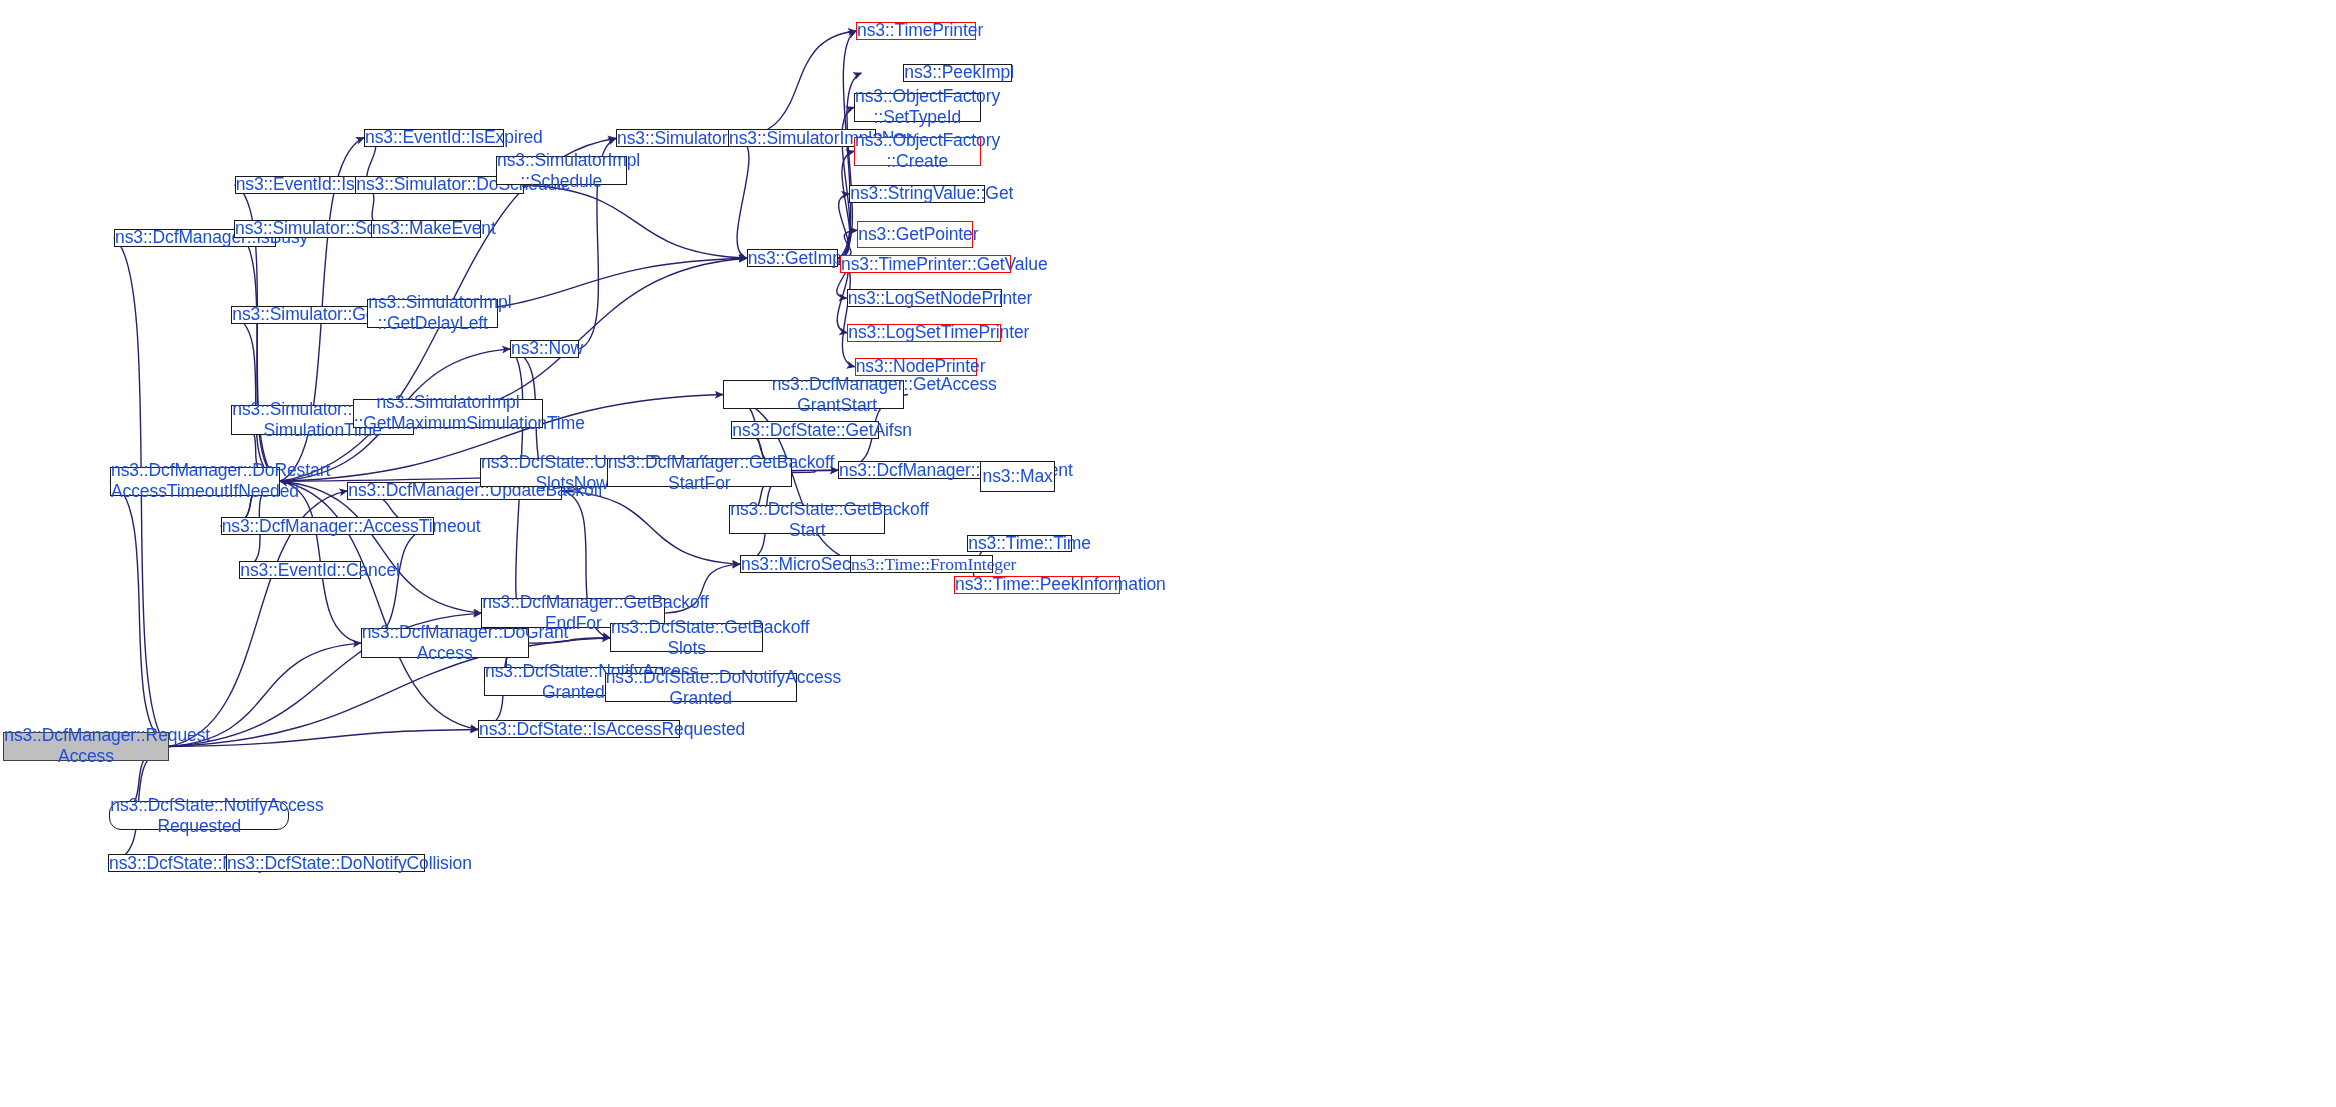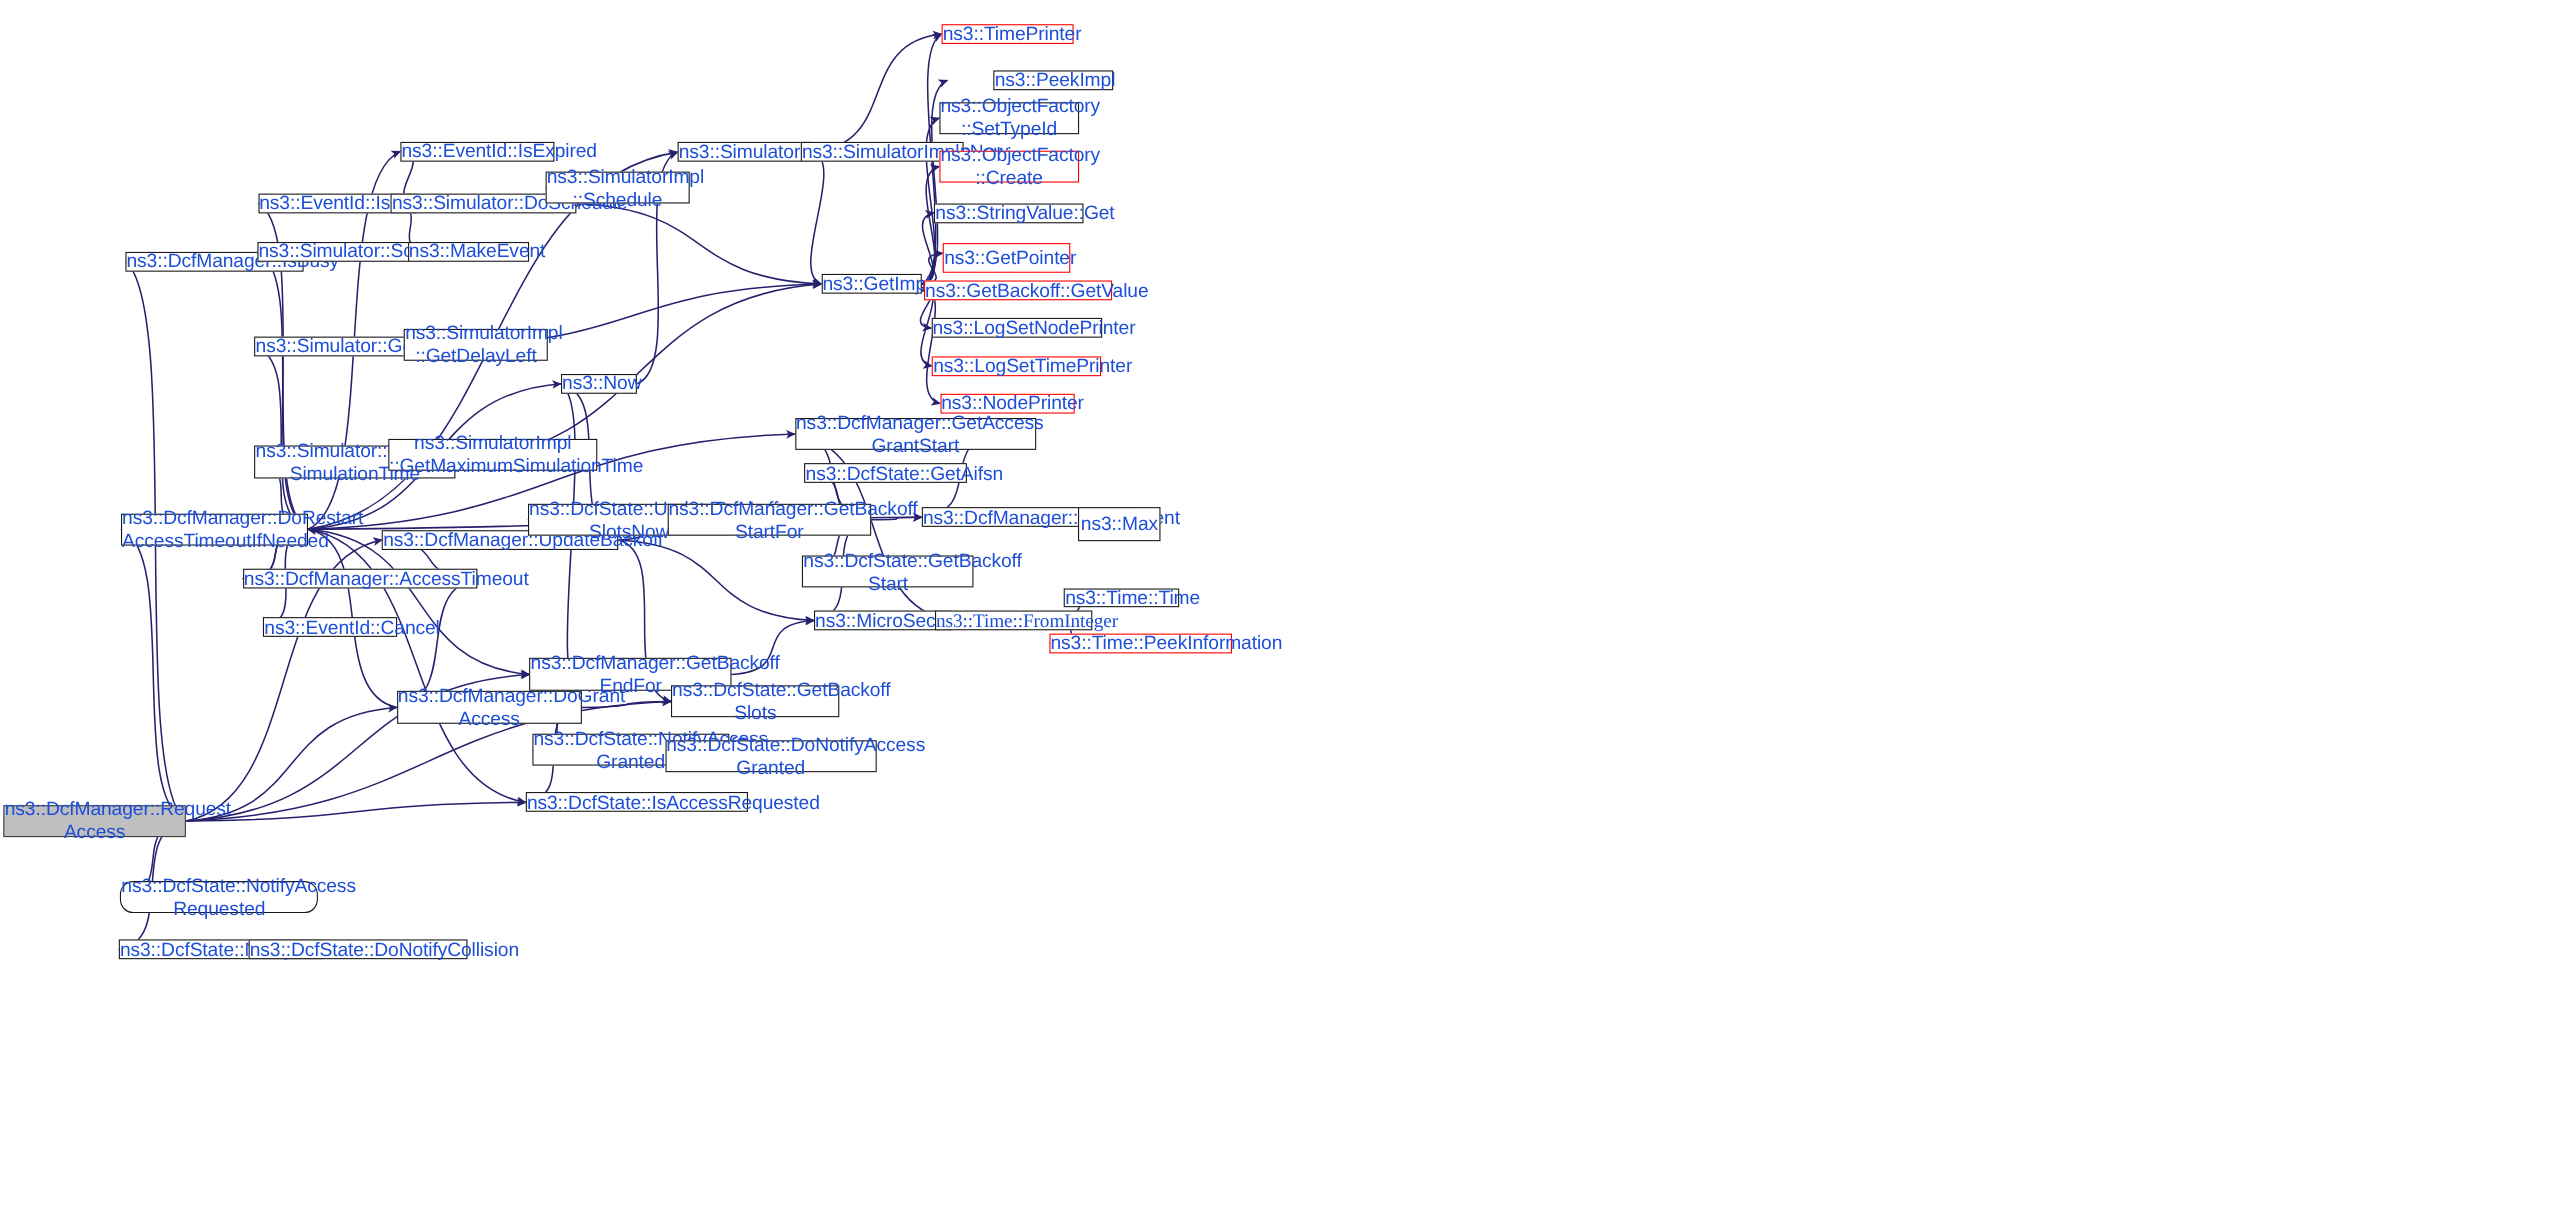--- a/index.html
+++ b/index.html
@@ -143,21 +143,21 @@
 ::GetMaximumSimulationTime</span></div>
       <div class="node" style="left: 616px; top: 129.294px; width: 123.333px; height: 17.9946px;"><span>ns3::Simulator::Now</span></div>
       <div class="node" style="left: 728px; top: 129.294px; width: 148px; height: 17.9946px;"><span>ns3::SimulatorImpl::Now</span></div>
       <div class="node" style="left: 746.667px; top: 249.258px; width: 91.3333px; height: 17.9946px;"><span>ns3::GetImpl</span></div>
       <div class="node" style="left: 510px; top: 339.898px; width: 69.3333px; height: 17.9946px;"><span>ns3::Now</span></div>
       <div class="node" style="left: 347.333px; top: 481.855px; width: 214.667px; height: 17.9946px;"><span>ns3::DcfManager::UpdateBackoff</span></div>
       <div class="node" style="left: 480px; top: 457.862px; width: 184px; height: 29.3245px;"><span>ns3::DcfState::UpdateBackoff
 SlotsNow</span></div>
       <div class="node" style="left: 606.667px; top: 457.862px; width: 185.333px; height: 29.3245px;"><span>ns3::DcfManager::GetBackoff
 StartFor</span></div>
-      <div class="node" style="left: 722.667px; top: 379.886px; width: 219px; height: 29.3245px;"><span>ns3::DcfManager::GetAccess
+      <div class="node" style="left: 722.667px; top: 379.886px; width: 181px; height: 29.3245px; padding-left: 48px;"><span>ns3::DcfManager::GetAccess
 GrantStart</span></div>
       <div class="node" style="left: 731.333px; top: 421.207px; width: 148px; height: 17.9946px;"><span>ns3::DcfState::GetAifsn</span></div>
       <div class="node" style="left: 729.333px; top: 505.181px; width: 156px; height: 29.3245px;"><span>ns3::DcfState::GetBackoff
 Start</span></div>
       <div class="node" style="left: 740px; top: 555.166px; width: 125.333px; height: 17.9946px;"><span>ns3::MicroSeconds</span></div>
       <div class="node" style="left: 838px; top: 461.194px; width: 193.333px; height: 17.9946px;"><span>ns3::DcfManager::MostRecent</span></div>
       <div class="node" style="left: 980px; top: 461.194px; width: 75.3333px; height: 31px;"><span>ns3::Max</span></div>
       <div class="node" style="left: 850px; top: 555.166px; width: 143.333px; height: 17.9946px; font-family: Liberation Serif, serif;"><span>ns3::Time::FromInteger</span></div>
       <div class="node" style="left: 967.333px; top: 534.506px; width: 104.667px; height: 17.9946px;"><span>ns3::Time::Time</span></div>
       <div class="node red" style="left: 954px; top: 575.827px; width: 166px; height: 17.9946px;"><span>ns3::Time::PeekInformation</span></div>
@@ -177,18 +177,18 @@
       <div class="node" style="left: 108px; top: 854.409px; width: 184.667px; height: 17.9946px;"><span>ns3::DcfState::NotifyCollision</span></div>
       <div class="node" style="left: 226px; top: 854.409px; width: 198.667px; height: 17.9946px;"><span>ns3::DcfState::DoNotifyCollision</span></div>
       <div class="node red" style="left: 856px; top: 21.9934px; width: 120px; height: 17.9946px;"><span>ns3::TimePrinter</span></div>
       <div class="node" style="left: 861.333px; top: 63.9807px; width: 108.667px; height: 17.9946px; margin-left: 42px;"><span>ns3::PeekImpl</span></div>
       <div class="node" style="left: 854px; top: 92.6388px; width: 126.667px; height: 29.3245px;"><span>ns3::ObjectFactory
 ::SetTypeId</span></div>
       <div class="node red" style="left: 854px; top: 136.626px; width: 126.667px; height: 29.3245px;"><span>ns3::ObjectFactory
 ::Create</span></div>
       <div class="node" style="left: 849.333px; top: 184.611px; width: 136px; height: 17.9946px;"><span>ns3::StringValue::Get</span></div>
       <div class="node red" style="left: 857.333px; top: 221.267px; width: 115.333px; height: 27px;"><span>ns3::GetPointer</span></div>
-      <div class="node red" style="left: 840px; top: 255.256px; width: 170.667px; height: 17.9946px;"><span>ns3::GetBackoff::GetValue</span></div>
+      <div class="node red" style="left: 840px; top: 255.256px; width: 170.667px; height: 17.9946px;"><span>ns3::TimePrinter::GetValue</span></div>
       <div class="node" style="left: 846.667px; top: 289.246px; width: 155.333px; height: 17.9946px;"><span>ns3::LogSetNodePrinter</span></div>
       <div class="node red" style="left: 847.333px; top: 323.902px; width: 153.333px; height: 17.9946px;"><span>ns3::LogSetTimePrinter</span></div>
       <div class="node red" style="left: 854.667px; top: 357.892px; width: 122px; height: 17.9946px;"><span>ns3::NodePrinter</span></div>
     </div>
 </div>
 
 </body></html>

